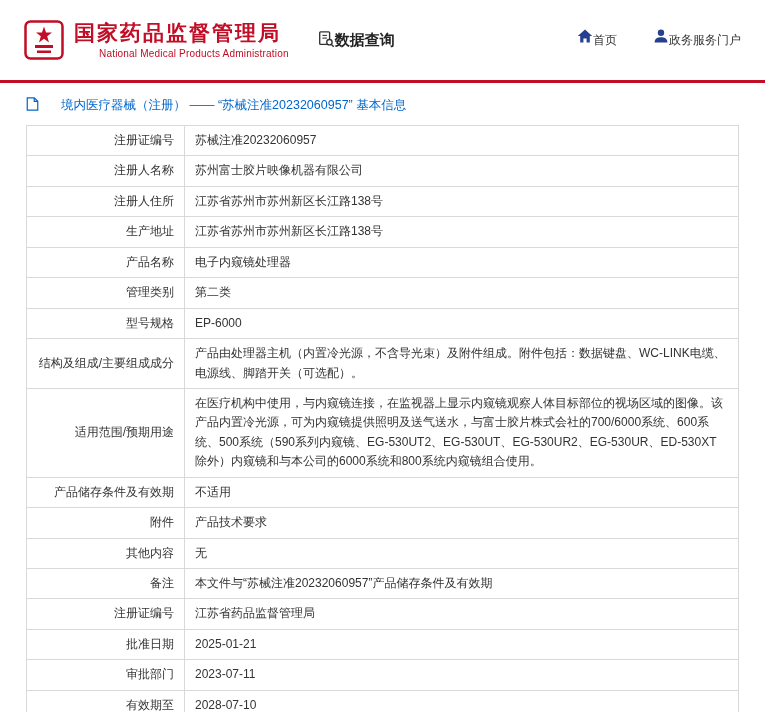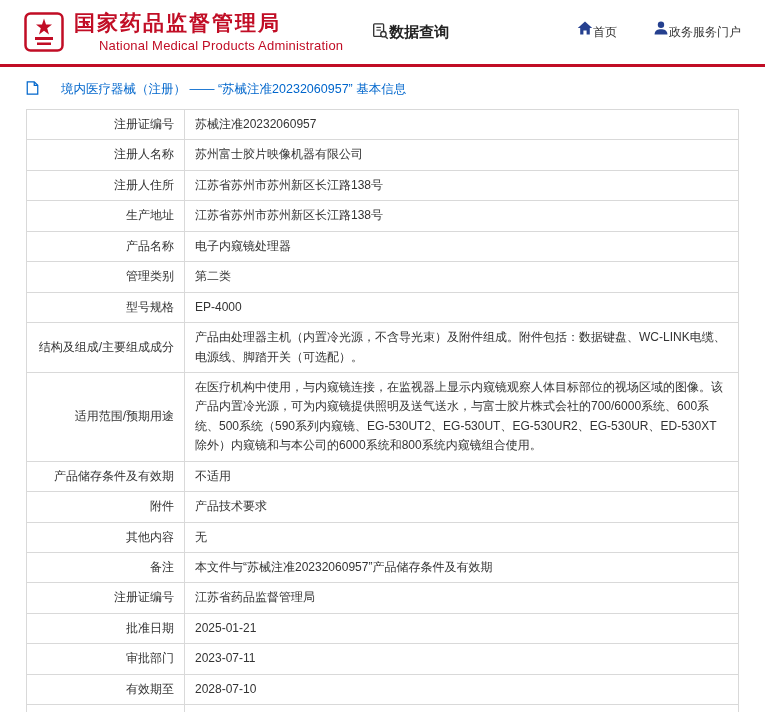--- a/index.html
+++ b/index.html
@@ -6,30 +6,30 @@
   html,body { background:#fff; }
   body {
     width: 765px;
     min-height: 712px;
     font-family: "Liberation Sans", sans-serif;
     color: #333;
   }
 
   
   .header {
-    height: 64px;
+    height: 80px;
     display: flex;
     align-items: center;
     padding: 0 24px;
     background: #fff;
   }
   .emblem { width: 40px; height: 40px; flex: 0 0 auto; }
   .brand { margin-left: 10px; display: flex; flex-direction: column; }
   .brand-cn { font-size: 21px; font-weight: 700; color: #c10d25; letter-spacing: 2px; line-height: 1.1; }
-  .brand-en { font-size: 13px; color: #c10d25; margin-top: 3px; letter-spacing: 0.2px; padding-left: 25px; }
+  .brand-en { font-size: 10px; color: #c10d25; margin-top: 3px; letter-spacing: 0.2px; padding-left: 25px; }
   .data-query { margin-left: 28px; display: flex; align-items: center; gap: 0;
                 font-size: 15px; font-weight: 700; color: #222; cursor: pointer; }
   .header-spacer { flex: 1; }
   .nav-item { display: flex; flex-direction: row; align-items: center;
               margin-left: 36px; font-size: 12px; color: #333; cursor: pointer; }
   .nav-item svg { width: 16px; height: 16px; margin-bottom: 5px; }
 
   .red-divider { height: 3px; background: #c10d25; }
 
   
@@ -143,21 +143,21 @@
       <tr>
         <th>产品名称</th>
         <td>电子内窥镜处理器</td>
       </tr>
       <tr>
         <th>管理类别</th>
         <td>第二类</td>
       </tr>
       <tr>
         <th>型号规格</th>
-        <td>EP-4000</td>
+        <td>EP-6000</td>
       </tr>
       <tr>
         <th>结构及组成/主要组成成分</th>
         <td>产品由处理器主机（内置冷光源，不含导光束）及附件组成。附件包括：数据键盘、WC-LINK电缆、电源线、脚踏开关（可选配）。</td>
       </tr>
       <tr>
         <th>适用范围/预期用途</th>
         <td>在医疗机构中使用，与内窥镜连接，在监视器上显示内窥镜观察人体目标部位的视场区域的图像。该产品内置冷光源，可为内窥镜提供照明及送气送水，与富士胶片株式会社的700/6000系统、600系统、500系统（590系列内窥镜、EG-530UT2、EG-530UT、EG-530UR2、EG-530UR、ED-530XT除外）内窥镜和与本公司的6000系统和800系统内窥镜组合使用。</td>
       </tr>
       <tr>

